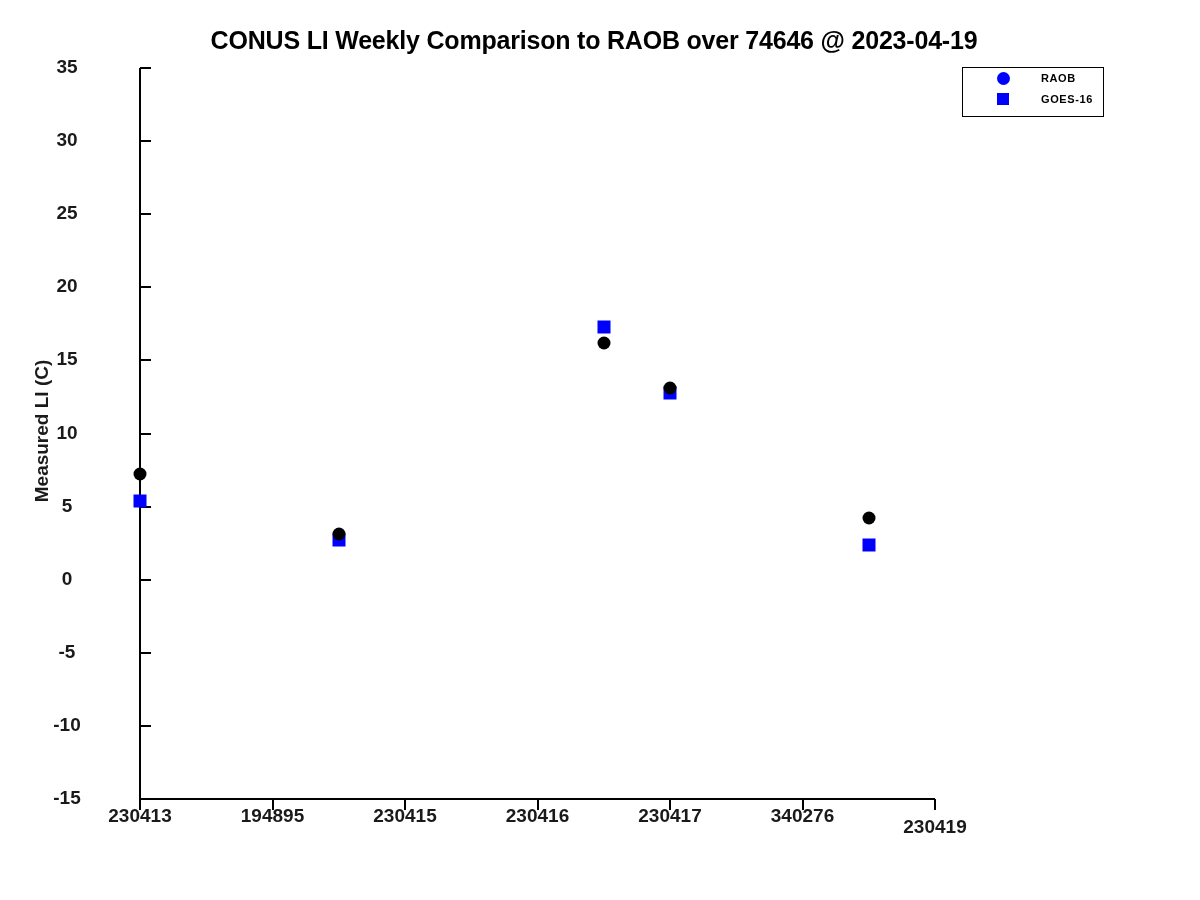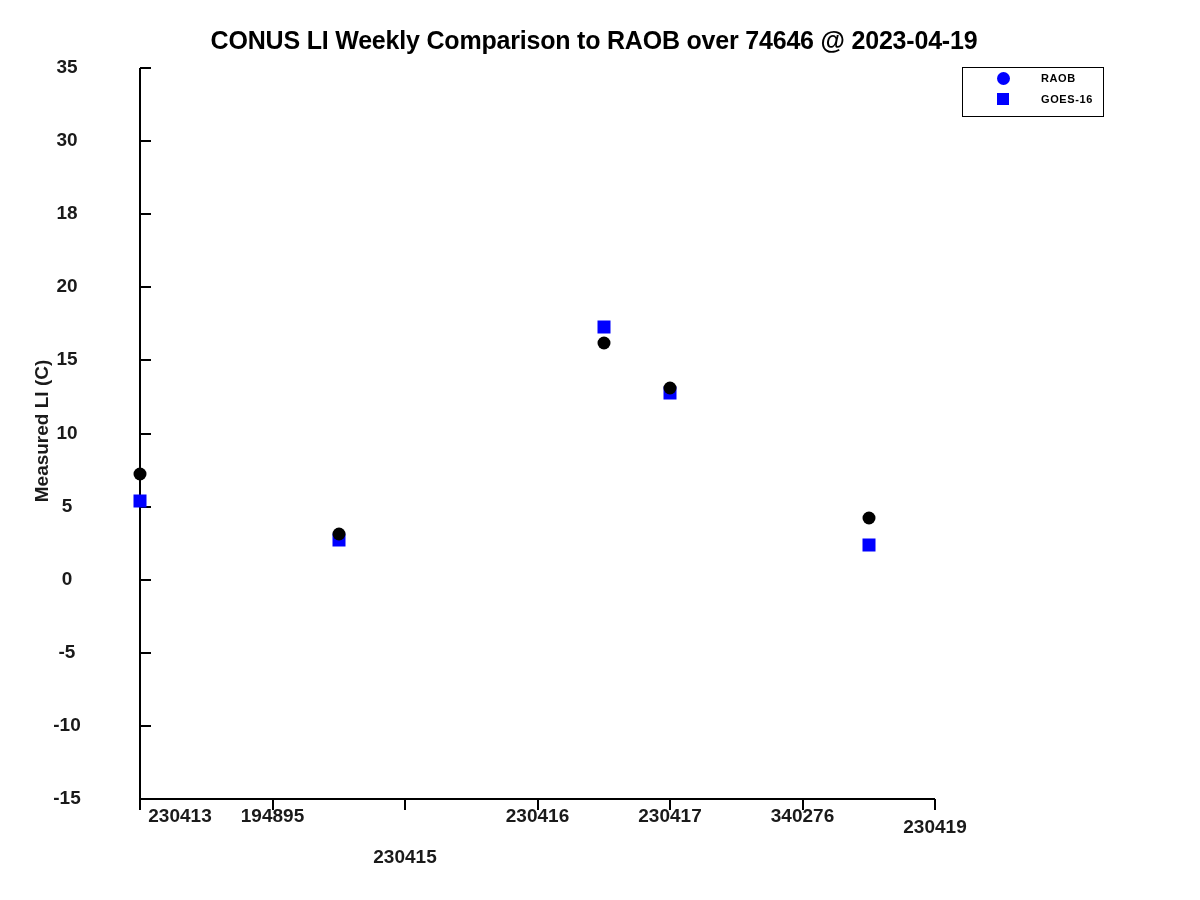--- a/index.html
+++ b/index.html
@@ -221,34 +221,34 @@
         <div class="pt-circle" style="background: rgb(0, 0, 0); left: 198.75px; top: 466.378px;"></div>
         <div class="pt-circle" style="background: rgb(0, 0, 0); left: 463.75px; top: 274.856px;"></div>
         <div class="pt-circle" style="background: rgb(0, 0, 0); left: 530px; top: 320.178px;"></div>
         <div class="pt-circle" style="background: rgb(0, 0, 0); left: 728.75px; top: 450.296px;"></div>
       </div>
   </div>
 
   <div id="y-tick-labels">
       <div class="ytick-label" style="width: 120px; left: 7px; top: 56px;">35</div>
       <div class="ytick-label" style="width: 120px; left: 7px; top: 129.1px;">30</div>
-      <div class="ytick-label" style="width: 120px; left: 7px; top: 202.2px;">18</div>
+      <div class="ytick-label" style="width: 120px; left: 7px; top: 202.2px;">25</div>
       <div class="ytick-label" style="width: 120px; left: 7px; top: 275.3px;">20</div>
       <div class="ytick-label" style="width: 120px; left: 7px; top: 348.4px;">15</div>
       <div class="ytick-label" style="width: 120px; left: 7px; top: 421.5px;">10</div>
       <div class="ytick-label" style="width: 120px; left: 7px; top: 494.6px;">5</div>
       <div class="ytick-label" style="width: 120px; left: 7px; top: 567.7px;">0</div>
       <div class="ytick-label" style="width: 120px; left: 7px; top: 640.8px;">-5</div>
       <div class="ytick-label" style="width: 120px; left: 7px; top: 713.9px;">-10</div>
       <div class="ytick-label" style="width: 120px; left: 7px; top: 787px;">-15</div>
     </div>
   <div id="x-tick-labels">
-      <div class="xtick-label" style="left: 140px; top: 805px; margin-left: 40px;">230413</div>
+      <div class="xtick-label" style="left: 140px; top: 805px;">230413</div>
       <div class="xtick-label" style="left: 272.5px; top: 805px;">194895</div>
-      <div class="xtick-label" style="left: 405px; top: 805px; margin-top: 41px;">230415</div>
+      <div class="xtick-label" style="left: 405px; top: 805px;">230415</div>
       <div class="xtick-label" style="left: 537.5px; top: 805px;">230416</div>
       <div class="xtick-label" style="left: 670px; top: 805px;">230417</div>
       <div class="xtick-label" style="left: 802.5px; top: 805px;">340276</div>
       <div class="xtick-label" style="left: 935px; top: 816px;">230419</div>
     </div>
 
   <div id="ylabel">Measured LI (C)</div>
 
   <div id="legend">
       <div class="legend-row" style="top: 0px;">

